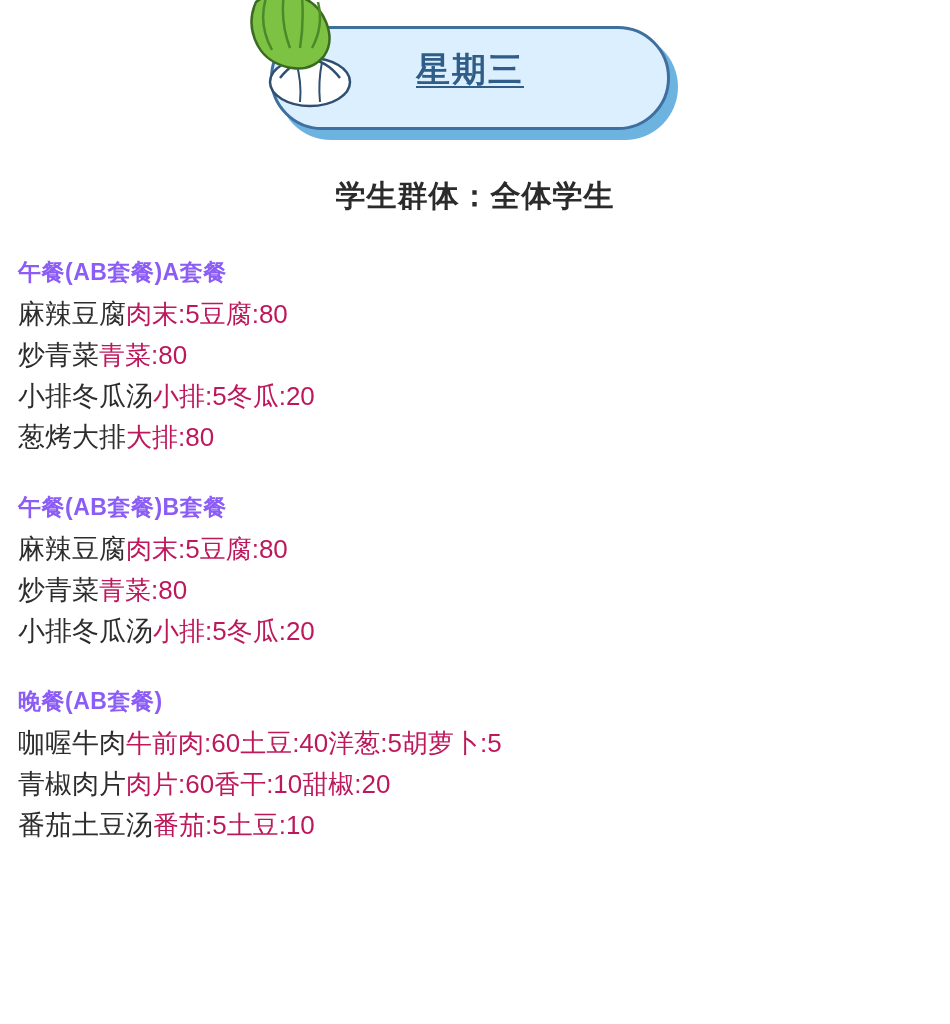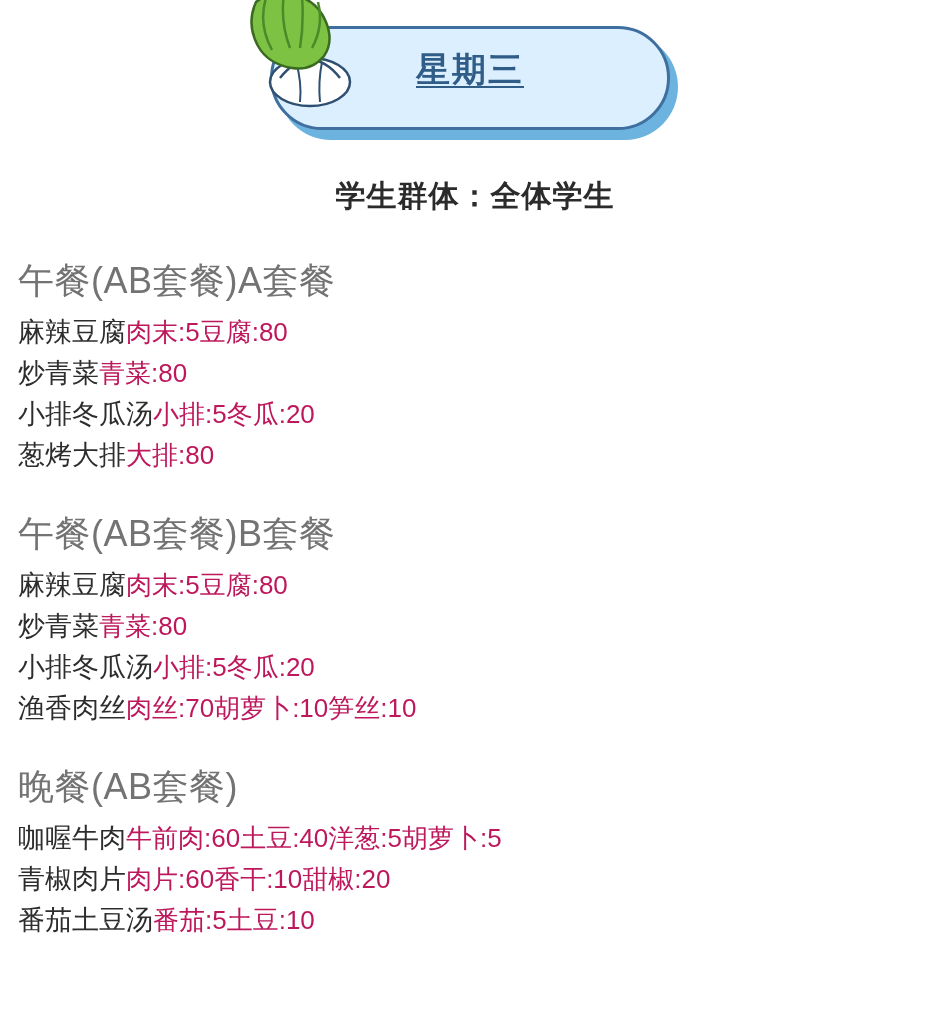--- a/index.html
+++ b/index.html
@@ -82,23 +82,23 @@
   .content {
     padding: 0 18px;
   }
   .meal {
     margin-bottom: 34px;
   }
   .meal:last-child {
     margin-bottom: 10px;
   }
   .meal-title {
-    font-size: 36px;
-    font-weight: normal;
-    color: #737373;
+    font-size: 23px;
+    font-weight: bold;
+    color: #8b5cf6;
     margin: 0 0 6px 0;
     letter-spacing: 0.5px;
   }
   .dish {
     font-size: 27px;
     line-height: 41px;
     color: #2d2d2d;
     white-space: nowrap;
   }
   .dish .ing {
@@ -154,23 +154,20 @@
     <h2 class="meal-title">午餐(AB套餐)B套餐</h2>
     <div class="dish">
       <span>麻辣豆腐</span><span class="ing">肉末:5豆腐:80</span>
     </div>
     <div class="dish">
       <span>炒青菜</span><span class="ing">青菜:80</span>
     </div>
     <div class="dish">
       <span>小排冬瓜汤</span><span class="ing">小排:5冬瓜:20</span>
     </div>
-    <div class="dish">
-      <span>渔香肉丝</span><span class="ing">肉丝:70胡萝卜:10笋丝:10</span>
-    </div>
   </section>
 
   <section class="meal">
     <h2 class="meal-title">晚餐(AB套餐)</h2>
     <div class="dish">
       <span>咖喔牛肉</span><span class="ing">牛前肉:60土豆:40洋葱:5胡萝卜:5</span>
     </div>
     <div class="dish">
       <span>青椒肉片</span><span class="ing">肉片:60香干:10甜椒:20</span>
     </div>

